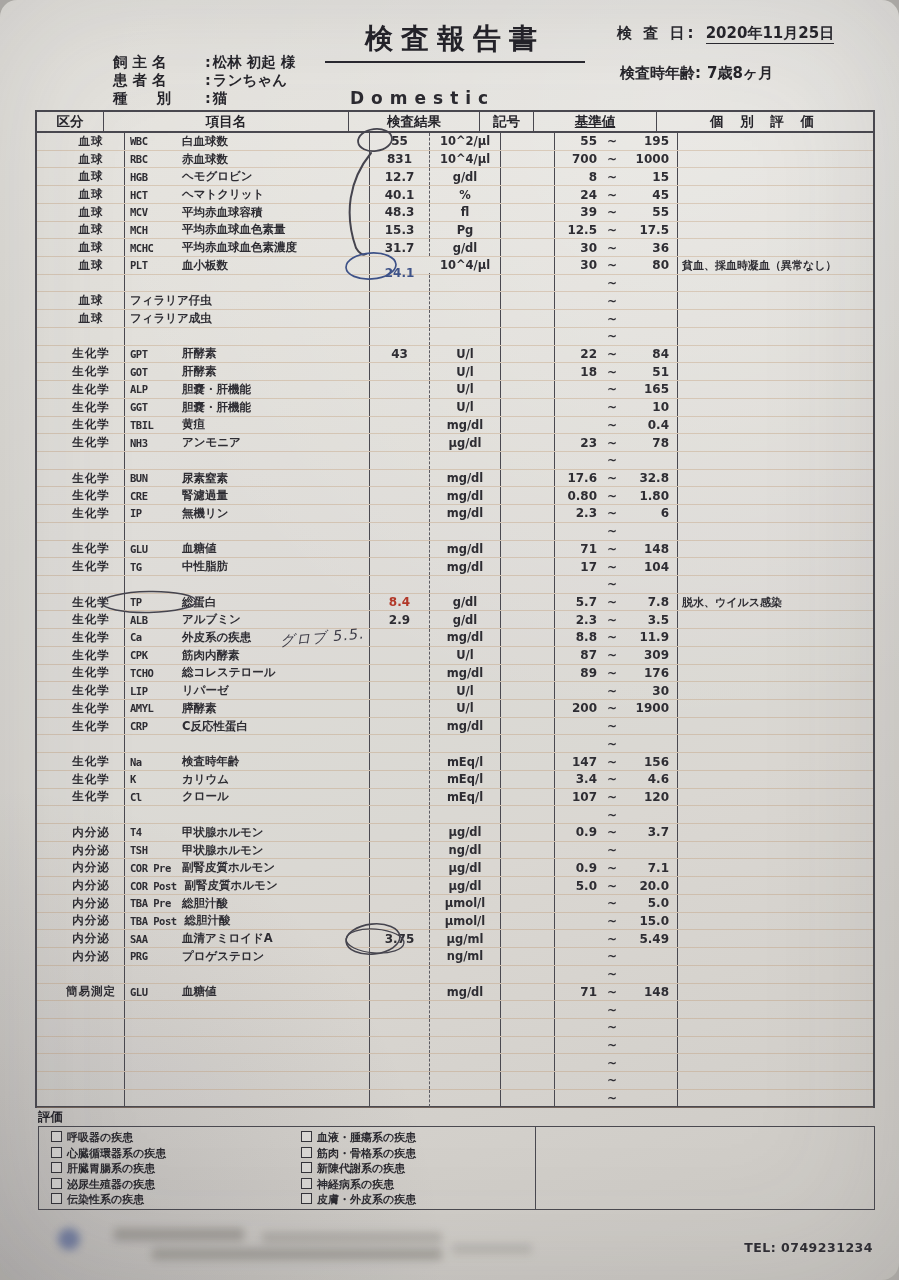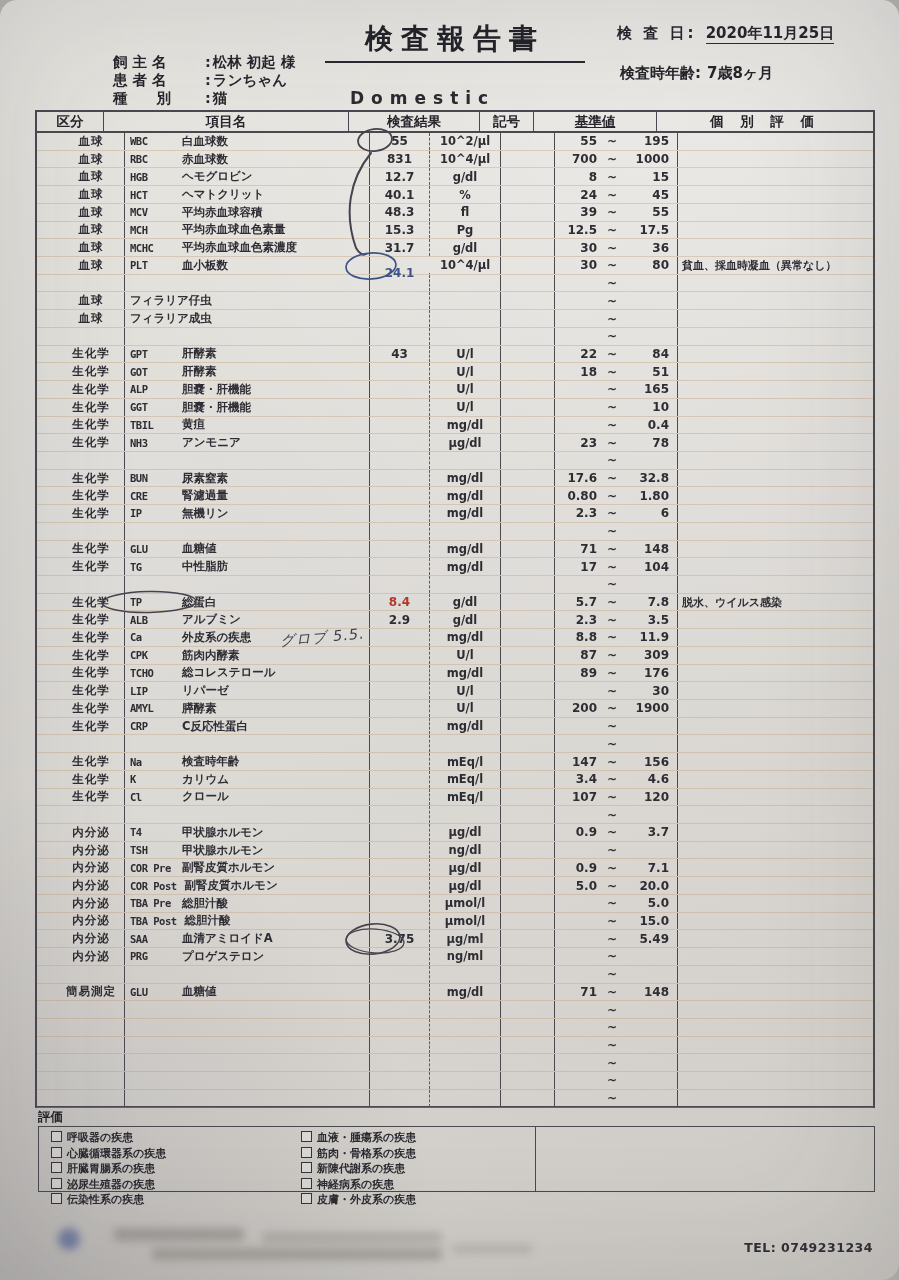--- a/index.html
+++ b/index.html
@@ -66,21 +66,21 @@
   
   .pen-overlay{position:absolute;inset:0;pointer-events:none;}
   .handwriting{
     position:absolute;left:280px;top:628px;font-size:14.5px;color:#3f3e49;
     transform:rotate(-5deg);font-style:italic;letter-spacing:1px;white-space:nowrap;font-weight:500;
   }
 
   
   .eval-label{position:absolute;left:38px;top:1109px;font-size:12.5px;font-weight:bold;color:#26252b;}
   .eval-box{
-    position:absolute;left:38px;top:1126px;width:837px;height:66px;
+    position:absolute;left:38px;top:1126px;width:837px;height:84px;
     border:1.5px solid #4a4950;box-sizing:border-box;display:flex;
   }
   .eval-left{width:497px;position:relative;border-right:1px solid #4a4950;box-sizing:border-box;}
   .eval-right{flex:1;}
   .cb-col{position:absolute;top:3px;}
   .cb-col.c1{left:12px;} .cb-col.c2{left:262px;}
   .cb-item{height:15.6px;line-height:15.6px;font-size:11px;font-weight:bold;white-space:nowrap;color:#2c2b31;}
   .cb-box{display:inline-block;width:9px;height:9px;border:1.3px solid #35343a;margin-right:5px;vertical-align:-1px;background:rgba(255,255,255,.25);}
 
   

